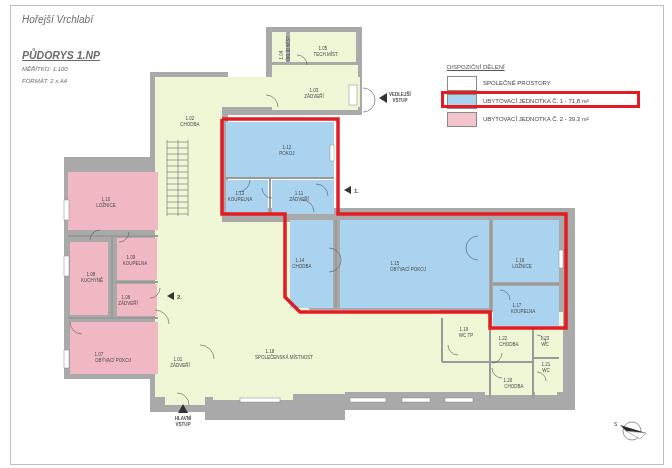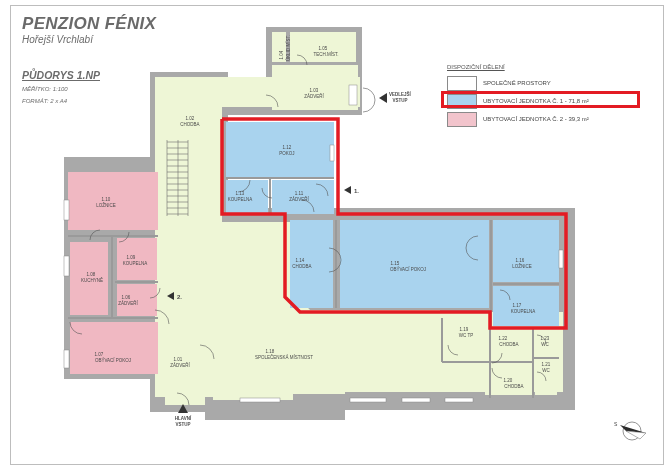--- a/index.html
+++ b/index.html
@@ -19,21 +19,20 @@
   .legend .txt { font-size:6px; color:#444; }
   .legend .hl { position:absolute; left:-6px; top:-1px; width:199px; height:17px; border:3px solid #e31b23; box-sizing:border-box; }
   .compass { position:absolute; left:612px; top:418px; }
 </style>
 </head>
 <body>
 
 <div class="sheet"></div>
 
 <div class="title-block">
-  <div class="t1">PENZION FÉNIX</div>
   <div class="t2">Hořejší Vrchlabí</div>
   <div class="t3">PŮDORYS 1.NP</div>
   <div class="t4">MĚŘÍTKO: 1:100</div>
   <div class="t4">FORMÁT: 2 x A4</div>
 </div>
 
 <div class="legend">
   <div class="lt">DISPOZIČNÍ DĚLENÍ</div>
   <div class="row">
     <div class="sw" style="background:#ffffff"></div>

